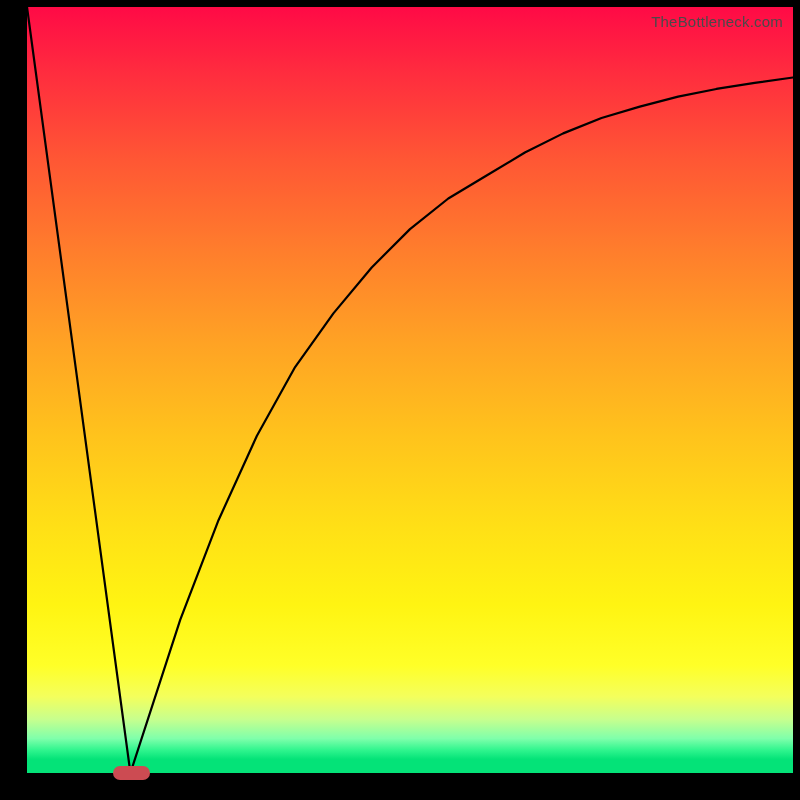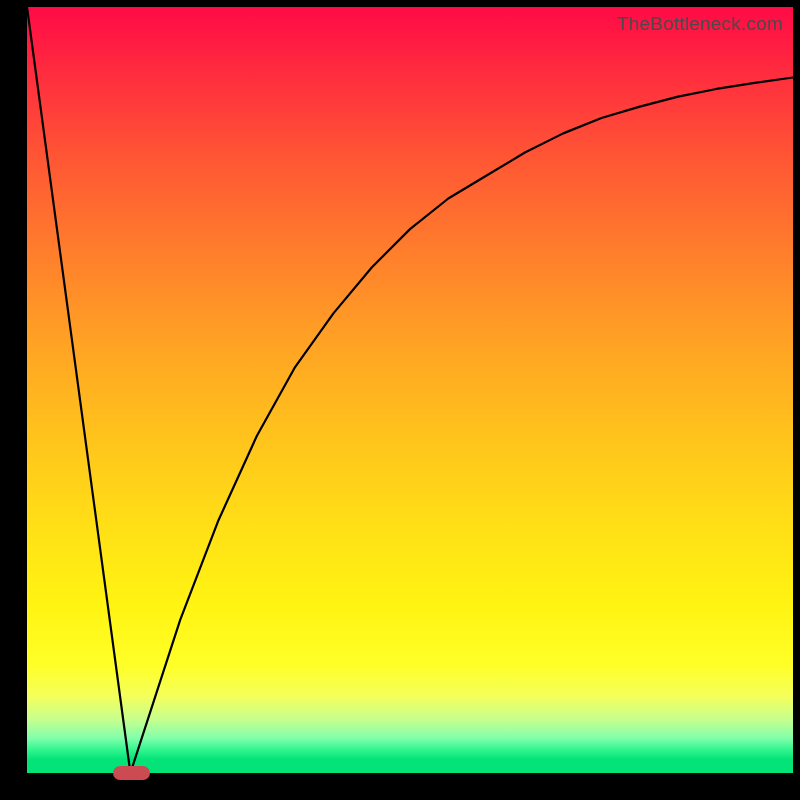--- a/index.html
+++ b/index.html
@@ -41,21 +41,21 @@
       #30f58e 97%,
       #04e378 98.2%,
       #04e378 100%
     );
   }
   .watermark {
     position: absolute;
     top: 6px;
     right: 10px;
     color: #4a4a4a;
-    font-size: 19px;
+    font-size: 15px;
     letter-spacing: 0.2px;
     font-weight: 400;
     user-select: none;
   }
   svg.curves {
     position: absolute;
     left: 0;
     top: 0;
     width: 766px;
     height: 766px;

